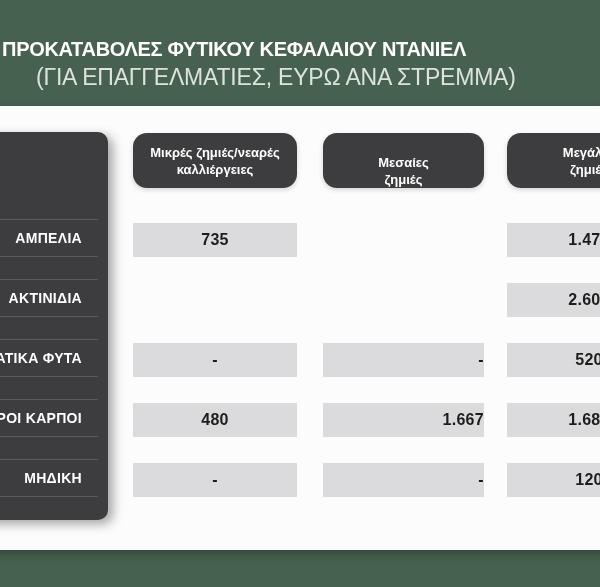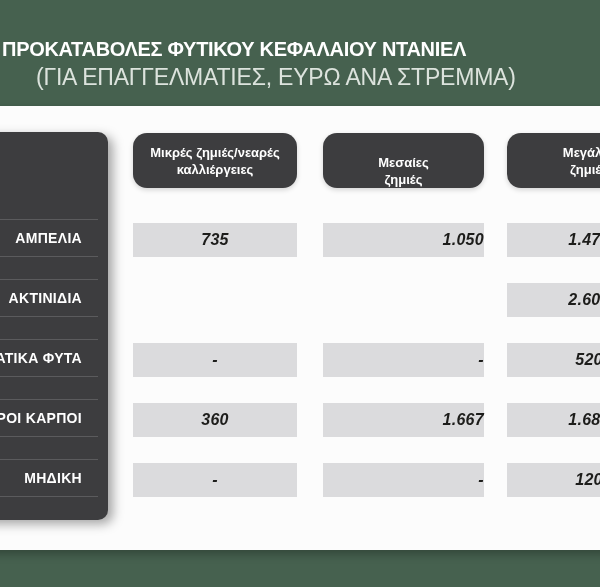--- a/index.html
+++ b/index.html
@@ -44,21 +44,20 @@
     display:flex; flex-direction:column; align-items:center; justify-content:center;
     color:#FFFFFF; font-size:13px; font-weight:700; line-height:17px;
     text-align:center; white-space:nowrap;
   }
   .cell {
     position:absolute; height:34px;
     background:#DBDBDD;
     display:flex; align-items:center; justify-content:center;
     color:#1D1D1B; font-size:16px; font-weight:700; letter-spacing:0.3px;
     white-space:nowrap;
-    font-style:italic;
   }
   
   .c0 { left:133px; width:164px; }
   .c1 { left:323px; width:161px;justify-content:flex-end; }
   .c2 { left:507px; width:164px; }
   
   .r0 { top:223px; } .r1 { top:283px; } .r2 { top:343px; }
   .r3 { top:403px; } .r4 { top:463px; }
   
   .s0 { top:87px; } .s1 { top:147px; } .s2 { top:207px; }
@@ -89,30 +88,29 @@
   <div class="col-head c1">
     <span>Μεσαίες</span>
     <span>ζημιές</span>
   </div>
   <div class="col-head c2">
     <span>Μεγάλες</span>
     <span>ζημιές</span>
   </div>
 
   <div class="cell c0 r0">735</div>
-  <div class="cell c1 r0">1.050</div>
   <div class="cell c2 r0">1.470</div>
 
   <div class="cell c2 r1">2.604</div>
 
   <div class="cell c0 r2">-</div>
   <div class="cell c1 r2">-</div>
   <div class="cell c2 r2">520</div>
 
-  <div class="cell c0 r3">360</div>
+  <div class="cell c0 r3">480</div>
   <div class="cell c1 r3">1.667</div>
   <div class="cell c2 r3">1.680</div>
 
   <div class="cell c0 r4">-</div>
   <div class="cell c1 r4">-</div>
   <div class="cell c2 r4">120</div>
 
 </div>
 
 </body></html>

